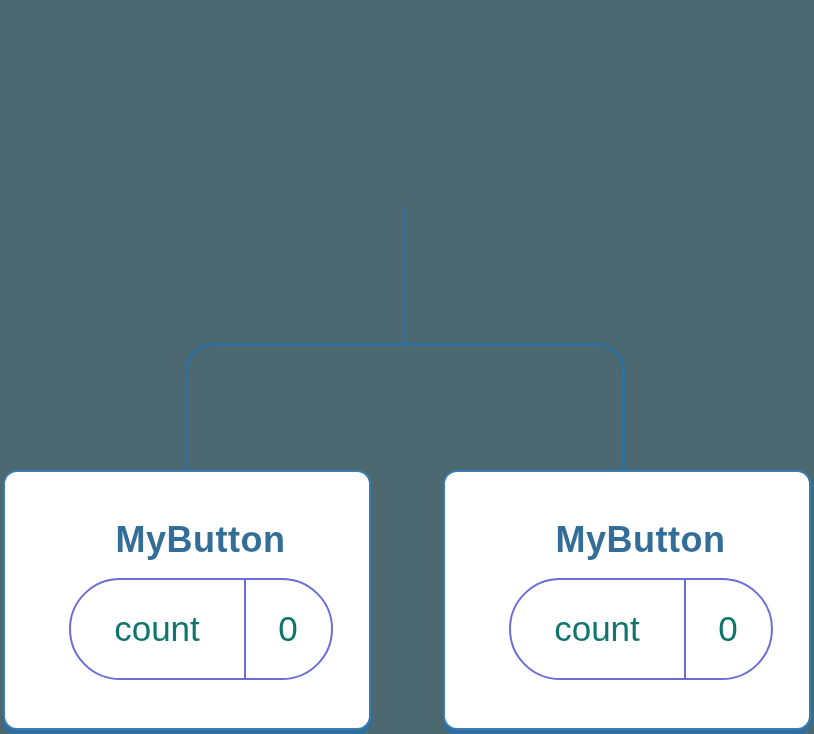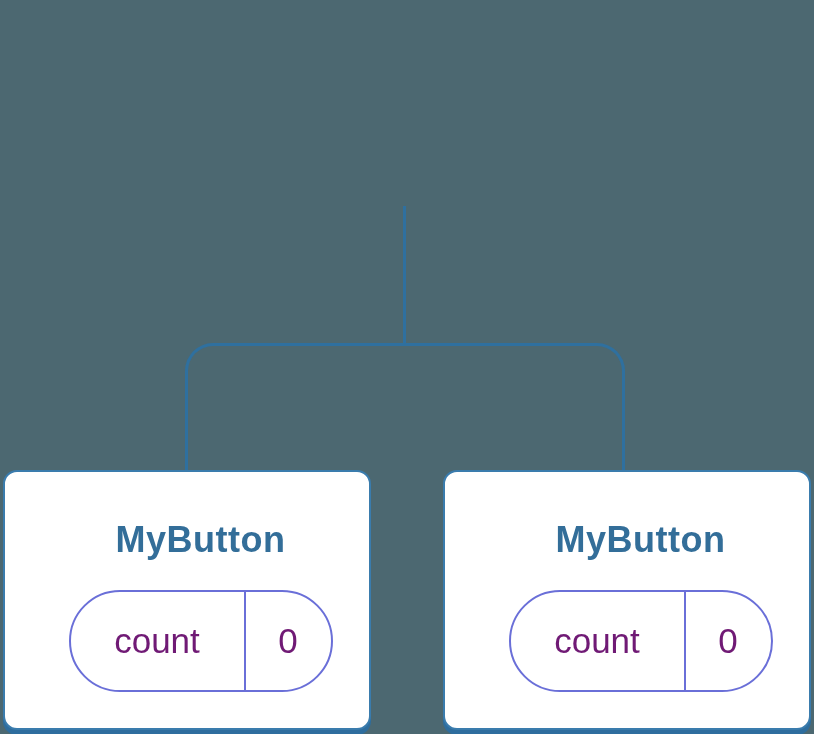--- a/index.html
+++ b/index.html
@@ -72,30 +72,30 @@
     width: 440px;
     height: 135px;
     box-sizing: border-box;
     border-top: 3px solid #2F709F;
     border-left: 3px solid #2F709F;
     border-right: 3px solid #2F709F;
     border-radius: 28px 28px 0 0;
   }
   
   .state-pill {
-    margin-top: 28px;
+    margin-top: 16px;
     width: 264px;
     height: 102px;
     box-sizing: border-box;
     border: 2px solid #6A6FD8;
     border-radius: 51px;
     display: flex;
     align-items: stretch;
     background: #FFFFFF;
-    color: #701a75;
+    color: #0f766e;
     font-size: 35px;
   }
   .state-key {
     width: 173px;
     display: flex;
     align-items: center;
     justify-content: center;
   }
   .state-value {
     flex: 1;

